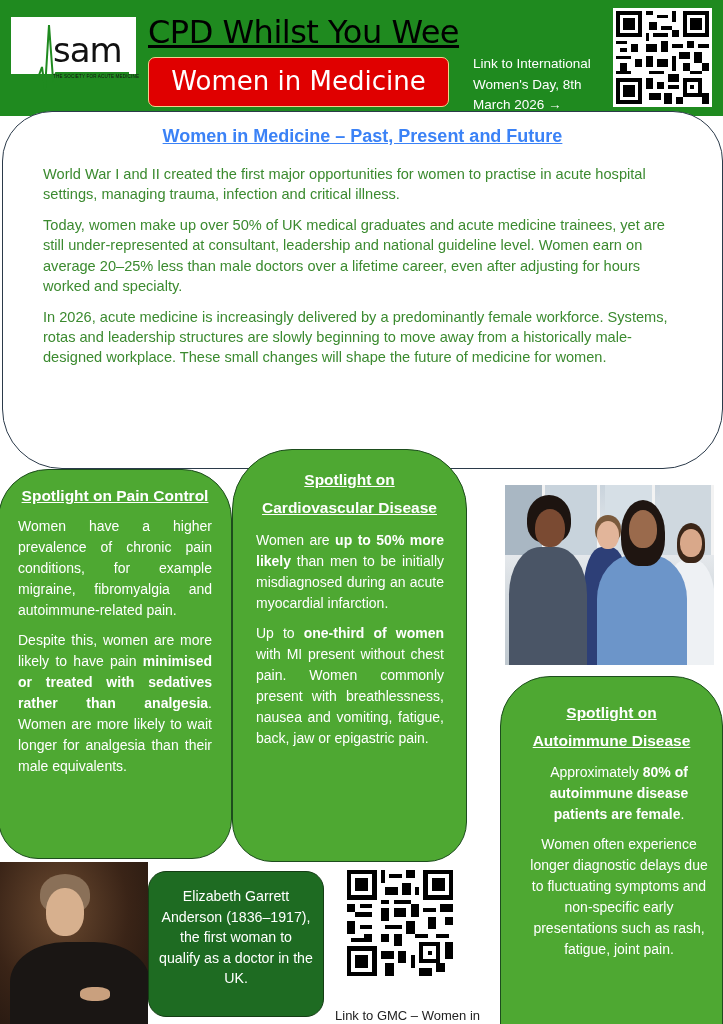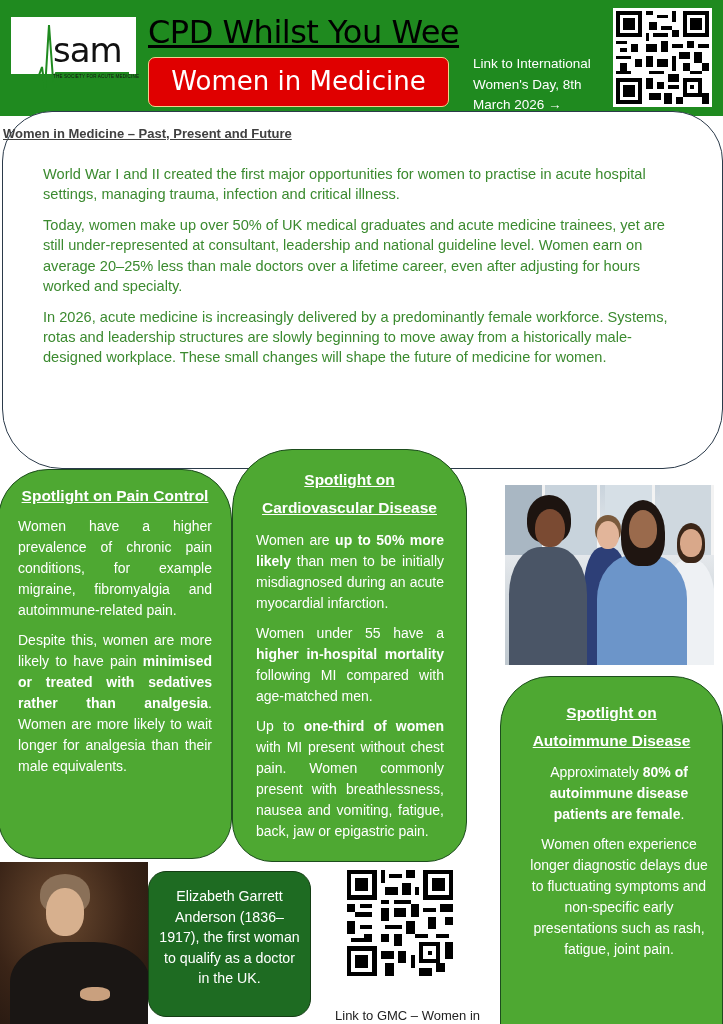--- a/index.html
+++ b/index.html
@@ -14,21 +14,21 @@
   .logo-sub { position: absolute; left: 42px; top: 57px; font-size: 4.5px; color: #111; letter-spacing: 0.2px; white-space: nowrap; }
   .title { position: absolute; left: 148px; top: 10px; color: #000000; font-family: "DejaVu Sans", sans-serif; font-size: 32px; line-height: 44px; white-space: nowrap; letter-spacing: -0.5px; text-decoration: underline; }
   .subtitle-box { position: absolute; left: 148px; top: 57px; width: 301px; height: 50px; background: #e00000; border: 1.5px solid #f3d28a; border-radius: 7px; color: #fff; font-family: "DejaVu Sans", sans-serif; font-size: 26px; text-align: center; line-height: 47px; white-space: nowrap; }
   .iwd-link { position: absolute; left: 473px; top: 54px; width: 140px; color: #fff; font-size: 13.5px; line-height: 20.5px; }
   .qr { position: absolute; background: #fff; }
   .qr svg { display: block; }
   .qr-top { left: 613px; top: 8px; width: 99px; height: 99px; padding: 3px; }
 
   
   .intro { position: absolute; left: 2px; top: 111px; width: 721px; height: 358px; background: #fff; border: 1.5px solid #2b3a4a; border-radius: 50px 50px 60px 60px; }
-  .intro-title { position: absolute; left: 0; width: 100%; top: 14px; text-align: left; color: #404040; font-size: 13px; font-weight: 700; text-decoration: underline; }
+  .intro-title { position: absolute; left: 0; width: 100%; top: 14px; text-align: center; color: #3b82f6; font-size: 18px; font-weight: 700; text-decoration: underline; }
   .intro-body { position: absolute; left: 40px; top: 52px; width: 640px; color: #3b8a2f; font-size: 14.6px; line-height: 20.3px; }
   .intro-body p { margin-bottom: 10.5px; }
 
   
   .gbox { position: absolute; background: #4ea832; border: 1.5px solid #1d4d1d; color: #fff; }
   .gbox h2 { text-align: center; font-size: 15.5px; font-weight: 700; text-decoration: underline; line-height: 28px; }
   .gbox .body p { font-size: 14px; line-height: 21px; text-align: justify; margin-bottom: 9px; }
   .gbox b { font-weight: 700; }
 
   .pain { left: -2px; top: 469px; width: 234px; height: 390px; border-radius: 50px 50px 40px 40px; }
@@ -49,21 +49,21 @@
   .photo-doctors .win { position: absolute; top: 0; height: 70px; border-right: 3px solid #f3f3f3; }
   .person { position: absolute; bottom: 0; }
   .head { position: absolute; border-radius: 50% 50% 45% 45%; }
   .hair { position: absolute; border-radius: 50% 50% 40% 40%; }
   .torso { position: absolute; bottom: 0; border-radius: 40% 40% 0 0; }
 
   
   .portrait { position: absolute; left: 0; top: 862px; width: 148px; height: 162px; overflow: hidden; background: radial-gradient(ellipse at 40% 30%, #6b4a30 0%, #3a2417 55%, #22160f 100%); }
 
   
-  .ega { position: absolute; left: 148px; top: 871px; width: 163px; height: 146px; background: #1e6b22; border: 1.5px solid #143d14; border-radius: 18px; color: #fff; text-align: center; font-size: 14.2px; line-height: 20.5px; padding: 14px 10px 0 10px; }
+  .ega { position: absolute; left: 148px; top: 871px; width: 176px; height: 146px; background: #1e6b22; border: 1.5px solid #143d14; border-radius: 18px; color: #fff; text-align: center; font-size: 14.2px; line-height: 20.5px; padding: 14px 10px 0 10px; }
 
   .qr-bottom { left: 345px; top: 868px; width: 110px; height: 110px; padding: 2px; }
   .gmc-link { position: absolute; left: 320px; top: 1006px; width: 160px; text-align: right; color: #222; font-size: 13px; line-height: 20px; }
 </style>
 </head>
 <body>
 
 <div class="header">
   <div class="logo">
     <svg width="125" height="81">
@@ -146,21 +146,20 @@
   <div class="body">
     <p>Women have a higher prevalence of chronic pain conditions, for example migraine, fibromyalgia and autoimmune-related pain.</p>
     <p><span>Despite this, women are more likely to have pain </span><b>minimised or treated with sedatives rather than analgesia</b><span>. Women are more likely to wait longer for analgesia than their male equivalents.</span></p>
   </div>
 </div>
 
 <div class="gbox cardio">
   <h2>Spotlight on Cardiovascular Disease</h2>
   <div class="body">
     <p><span>Women are </span><b>up to 50% more likely</b><span> than men to be initially misdiagnosed during an acute myocardial infarction.</span></p>
-    <p><span>Women under 55 have a </span><b>higher in-hospital mortality</b><span> following MI compared with age-matched men.</span></p>
     <p><span>Up to </span><b>one-third of women</b><span> with MI present without chest pain. Women commonly present with breathlessness, nausea and vomiting, fatigue, back, jaw or epigastric pain.</span></p>
   </div>
 </div>
 
 <div class="photo-doctors" title="Group of smiling female doctors in scrubs">
   <div class="win" style="left:0;width:40px;background:#a9b7c3;"></div>
   <div class="win" style="left:45px;width:50px;background:#c8d3dc;"></div>
   <div class="win" style="left:100px;width:50px;background:#d6dfe6;"></div>
   <div class="win" style="left:155px;width:54px;background:#cfd8df;"></div>
 

